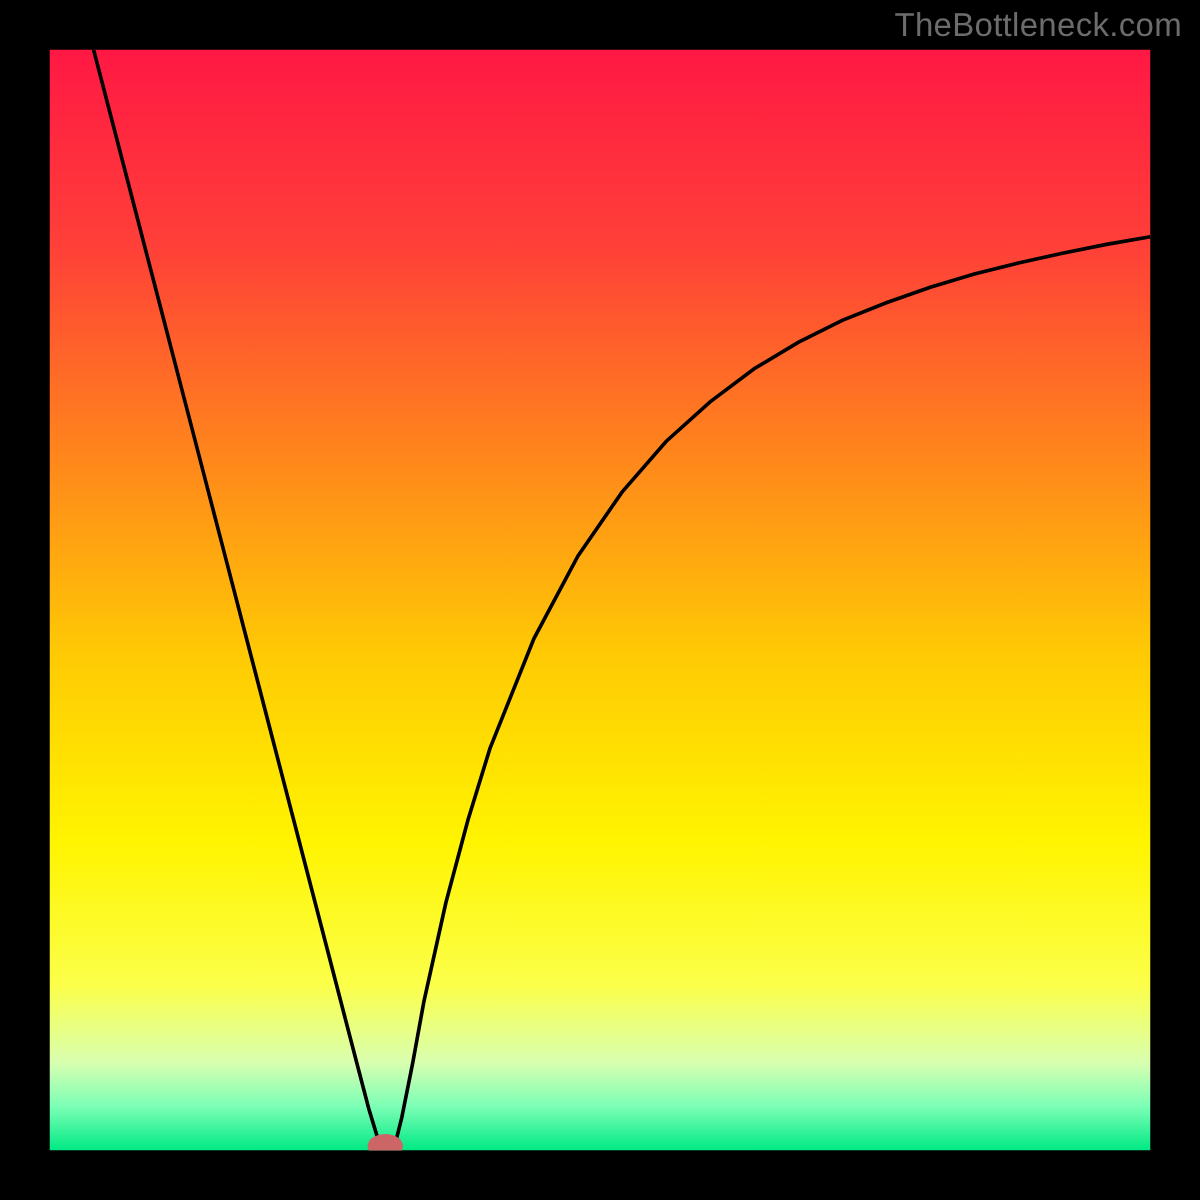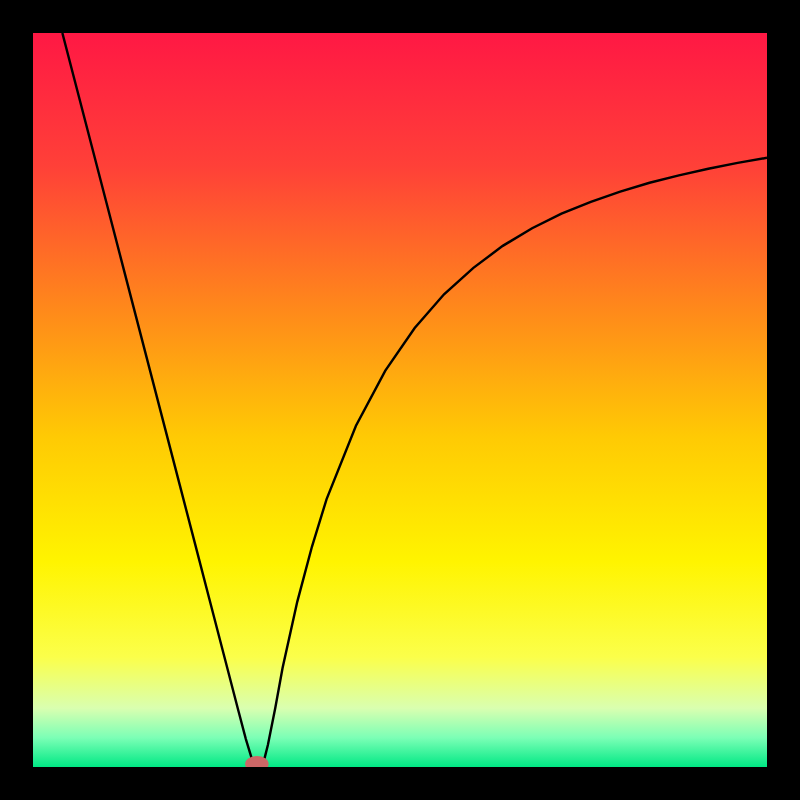--- a/index.html
+++ b/index.html
@@ -55,13 +55,14 @@
             <stop offset="92%" stop-color="#d9ffb0"></stop>
             <stop offset="96%" stop-color="#7cffb6"></stop>
             <stop offset="100%" stop-color="#00e884"></stop>
           </linearGradient>
       </defs>
       <rect x="0" y="0" width="100" height="100" fill="url(#bg-grad)"></rect>
       <path id="curve" fill="none" stroke="#000000" stroke-width="0.33" vector-effect="non-scaling-stroke-off" d="M4.000 0.000 L6.000 7.700 L8.000 15.400 L10.000 23.100 L12.000 30.800 L14.000 38.500 L16.000 46.200 L18.000 53.900 L20.000 61.600 L22.000 69.300 L24.000 77.000 L26.000 84.700 L28.000 92.400 L29.000 96.200 L30.000 99.500 L30.500 99.800 L31.000 99.800 L31.500 99.000 L32.000 97.000 L33.000 92.000 L34.000 86.500 L36.000 77.500 L38.000 70.000 L40.000 63.500 L44.000 53.500 L48.000 46.000 L52.000 40.200 L56.000 35.600 L60.000 32.000 L64.000 29.000 L68.000 26.600 L72.000 24.600 L76.000 23.000 L80.000 21.600 L84.000 20.400 L88.000 19.400 L92.000 18.500 L96.000 17.700 L100.000 17.000"></path>
       <ellipse id="marker" cx="30.5" cy="99.6" rx="1.6" ry="1.1" fill="#cc6666"></ellipse>
     </svg>
   </div>
+  <div class="watermark">TheBottleneck.com</div>
 </div>
 
 </body></html>

